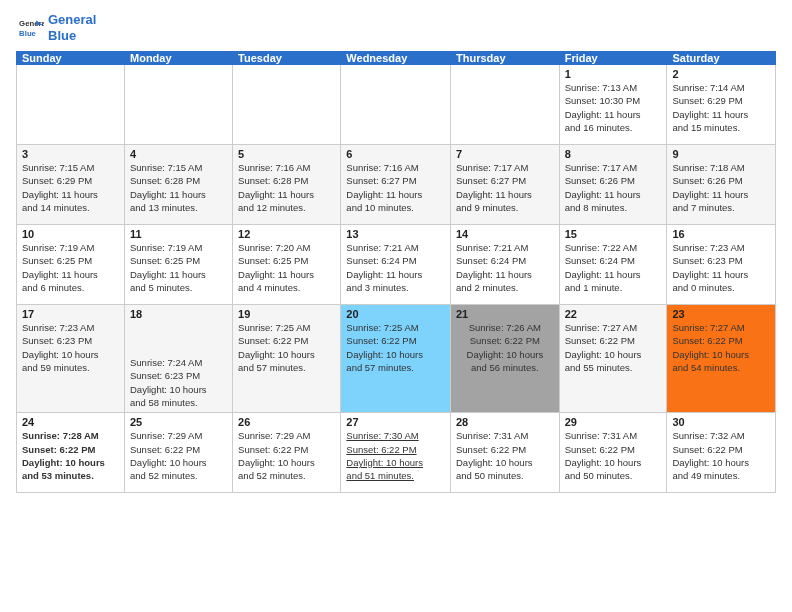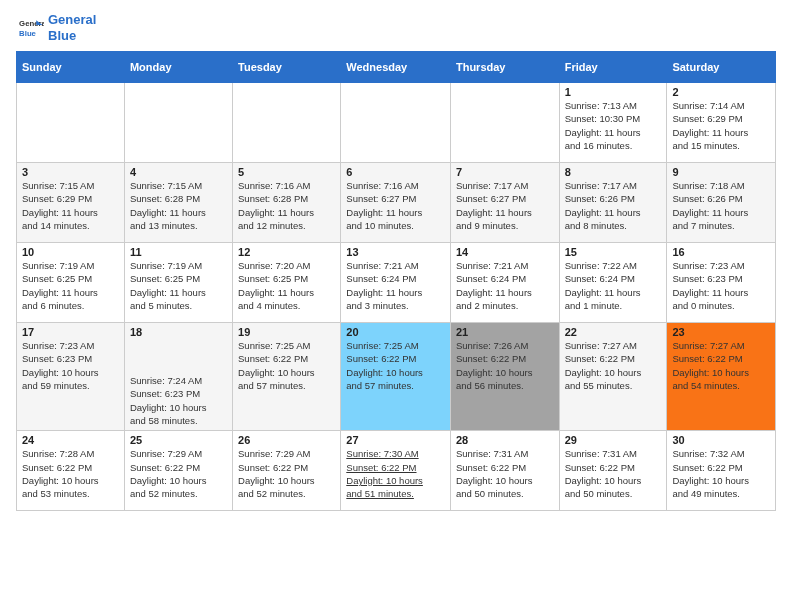--- a/index.html
+++ b/index.html
@@ -53,21 +53,21 @@
     }
     .calendar {
       width: 100%;
       border-collapse: collapse;
       font-size: 10px;
     }
     .calendar th {
       background: #2a6fc9;
       color: #fff;
       text-align: left;
-      padding: 9px 5px;
+      padding: 0 5px;
       font-size: 11px;
       font-weight: bold;
       border: 1px solid #2a6fc9;
     }
     .calendar td {
       border: 1px solid #ccc;
       vertical-align: top;
       padding: 3px 5px;
       width: 113px;
       height: 80px;
@@ -276,21 +276,21 @@
           </td>
           <td style="background: #7dd3fc;">
             <span class="day-num">20</span>
             <div class="day-info" style="white-space: pre-line;">Sunrise: 7:25 AM
 Sunset: 6:22 PM
 Daylight: 10 hours
 and 57 minutes.</div>
           </td>
           <td style="background: #a3a3a3;">
             <span class="day-num">21</span>
-            <div class="day-info" style="white-space: pre-line;">Sunrise: 7:26 AM
+            <div class="day-info" style="white-space: pre-line; text-align: center;">Sunrise: 7:26 AM
 Sunset: 6:22 PM
 Daylight: 10 hours
 and 56 minutes.</div>
           </td>
           <td style="background: rgb(245, 245, 245);">
             <span class="day-num">22</span>
             <div class="day-info" style="white-space: pre-line;">Sunrise: 7:27 AM
 Sunset: 6:22 PM
 Daylight: 10 hours
 and 55 minutes.</div>
@@ -299,21 +299,21 @@
             <span class="day-num">23</span>
             <div class="day-info" style="white-space: pre-line;">Sunrise: 7:27 AM
 Sunset: 6:22 PM
 Daylight: 10 hours
 and 54 minutes.</div>
           </td>
         </tr>
         <tr>
           <td>
             <span class="day-num">24</span>
-            <div class="day-info" style="white-space: pre-line;">Sunrise: 7:28 AM
+            <div class="day-info" style="white-space: pre-line; font-weight: bold;">Sunrise: 7:28 AM
 Sunset: 6:22 PM
 Daylight: 10 hours
 and 53 minutes.</div>
           </td>
           <td>
             <span class="day-num">25</span>
             <div class="day-info" style="white-space: pre-line;">Sunrise: 7:29 AM
 Sunset: 6:22 PM
 Daylight: 10 hours
 and 52 minutes.</div>

